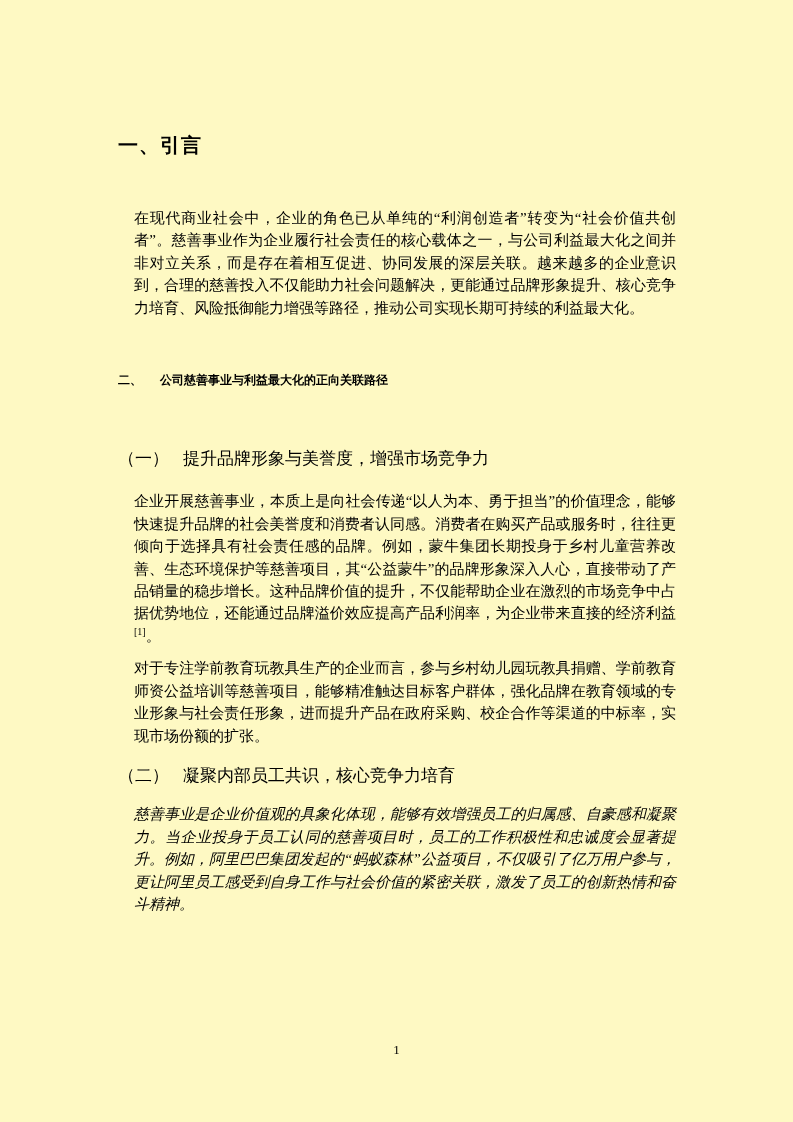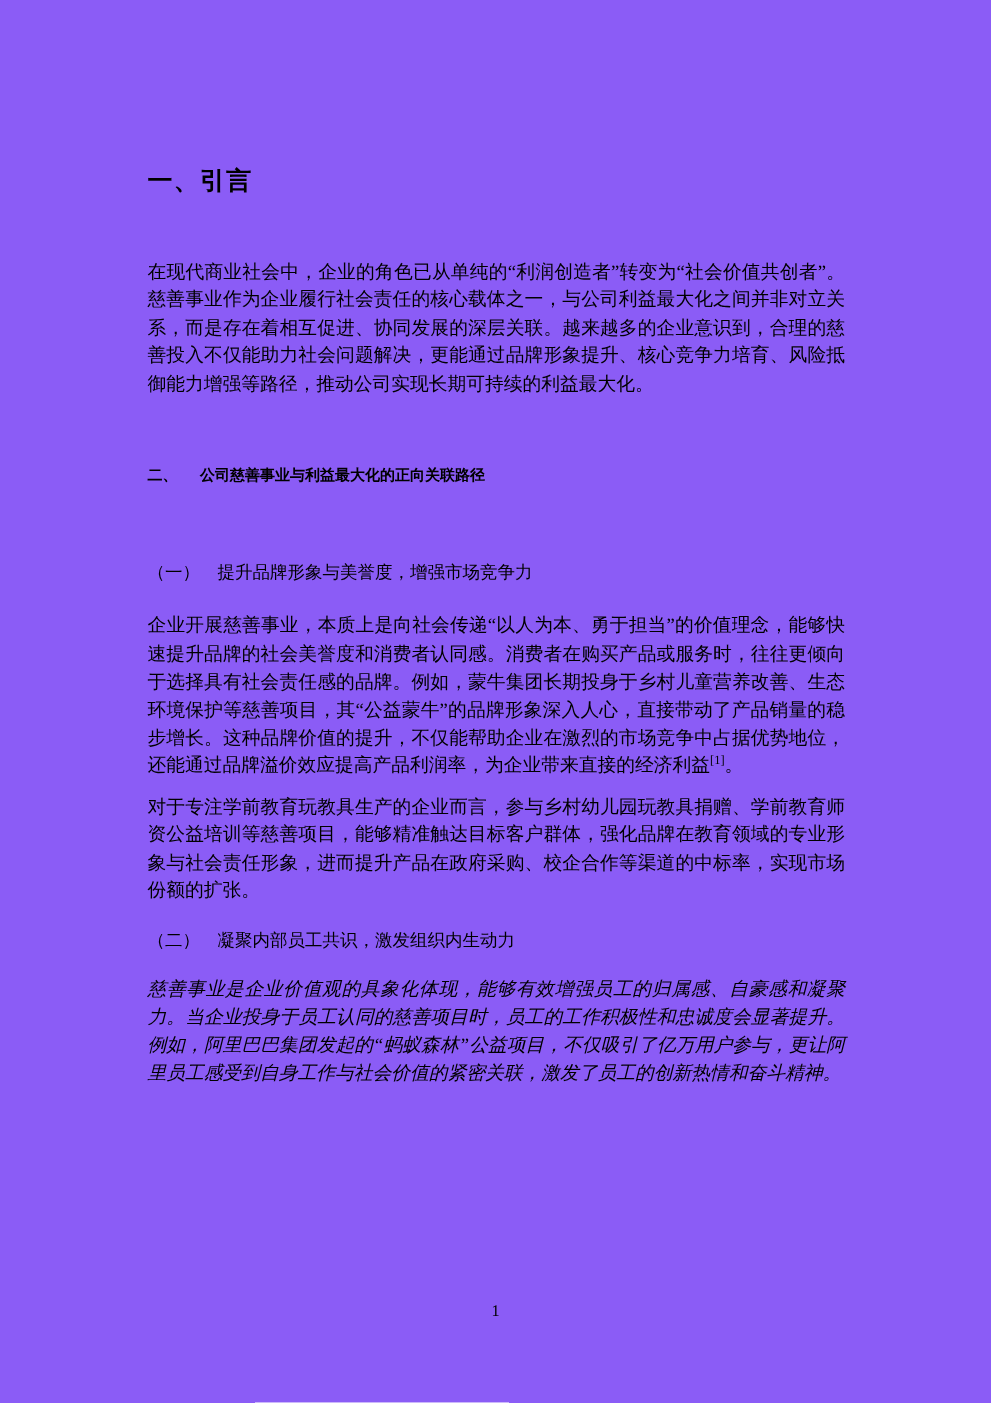--- a/index.html
+++ b/index.html
@@ -5,21 +5,21 @@
   html, body {
     margin: 0;
     padding: 0;
     background: #ffffff;
   }
   .page {
     position: relative;
     width: 793px;
     height: 1122px;
     box-sizing: border-box;
-    background: #8b5cf6;
+    background: #fef9c3;
     color: #000000;
     padding: 131px 117px 0 118px;
     overflow: hidden;
     font-family: "Liberation Serif", serif;
   }
   .h1 {
     font-family: "Liberation Sans", sans-serif;
     font-weight: bold;
     font-size: 20px;
     line-height: 29px;
@@ -28,32 +28,32 @@
   }
   .h2 {
     font-family: "Liberation Sans", sans-serif;
     font-weight: bold;
     font-size: 12px;
     line-height: 27px;
     margin: 0 0 54px 0;
   }
   .h2-title { margin-left: 18px; }
   .subheading {
-    font-size: 14px;
+    font-size: 17px;
     line-height: 22.4px;
     margin: 0 0 20px 0;
     font-weight: normal;
   }
   .sub-title { margin-left: 14px; }
   .subheading.second { margin-bottom: 16px; }
   .body-para {
     font-size: 15px;
     line-height: 22.4px;
     text-align: justify;
-    margin: 0 0 10px 0;
+    margin: 0 0 10px 16px;
   }
   .body-para.intro   { margin-bottom: 48px; }
   .body-para.brand-2 { margin-bottom: 18px; }
   .body-para.staff-1 { margin-bottom: 7px; font-style: italic; }
   .body-para.staff-2 { margin-bottom: 0; }
   .footnote-ref {
     font-size: 10px;
     vertical-align: super;
     line-height: 0;
   }
@@ -86,21 +86,21 @@
     <span>（一）</span><span class="sub-title">提升品牌形象与美誉度，增强市场竞争力</span>
   </div>
 
   <p class="body-para brand-1">
     <span>企业开展慈善事业，本质上是向社会传递“以人为本、勇于担当”的价值理念，能够快速提升品牌的社会美誉度和消费者认同感。消费者在购买产品或服务时，往往更倾向于选择具有社会责任感的品牌。例如，蒙牛集团长期投身于乡村儿童营养改善、生态环境保护等慈善项目，其“公益蒙牛”的品牌形象深入人心，直接带动了产品销量的稳步增长。这种品牌价值的提升，不仅能帮助企业在激烈的市场竞争中占据优势地位，还能通过品牌溢价效应提高产品利润率，为企业带来直接的经济利益</span><sup class="footnote-ref">[1]</sup><span>。</span>
   </p>
 
   <p class="body-para brand-2">对于专注学前教育玩教具生产的企业而言，参与乡村幼儿园玩教具捐赠、学前教育师资公益培训等慈善项目，能够精准触达目标客户群体，强化品牌在教育领域的专业形象与社会责任形象，进而提升产品在政府采购、校企合作等渠道的中标率，实现市场份额的扩张。</p>
 
   <div class="subheading second">
-    <span>（二）</span><span class="sub-title">凝聚内部员工共识，激发组织内生动力</span>
+    <span>（二）</span><span class="sub-title">凝聚内部员工共识，核心竞争力培育</span>
   </div>
 
   <p class="body-para staff-1">慈善事业是企业价值观的具象化体现，能够有效增强员工的归属感、自豪感和凝聚力。当企业投身于员工认同的慈善项目时，员工的工作积极性和忠诚度会显著提升。例如，阿里巴巴集团发起的“蚂蚁森林”公益项目，不仅吸引了亿万用户参与，更让阿里员工感受到自身工作与社会价值的紧密关联，激发了员工的创新热情和奋斗精神。</p>
 
 
   <div class="footer">
     <span class="page-number">1</span>
   </div>
 
 </div>

